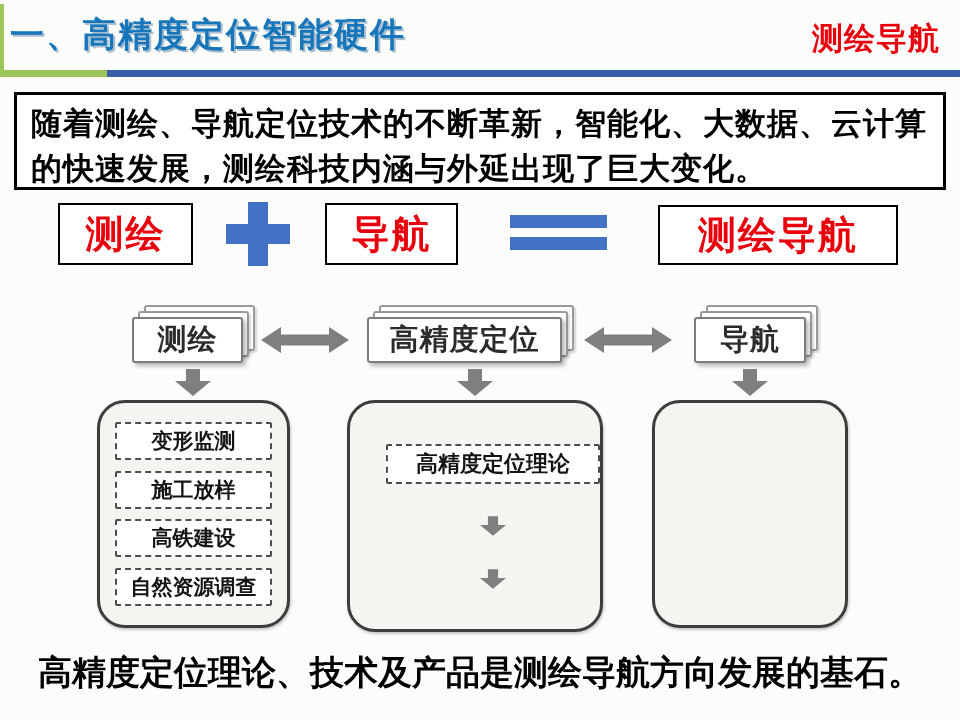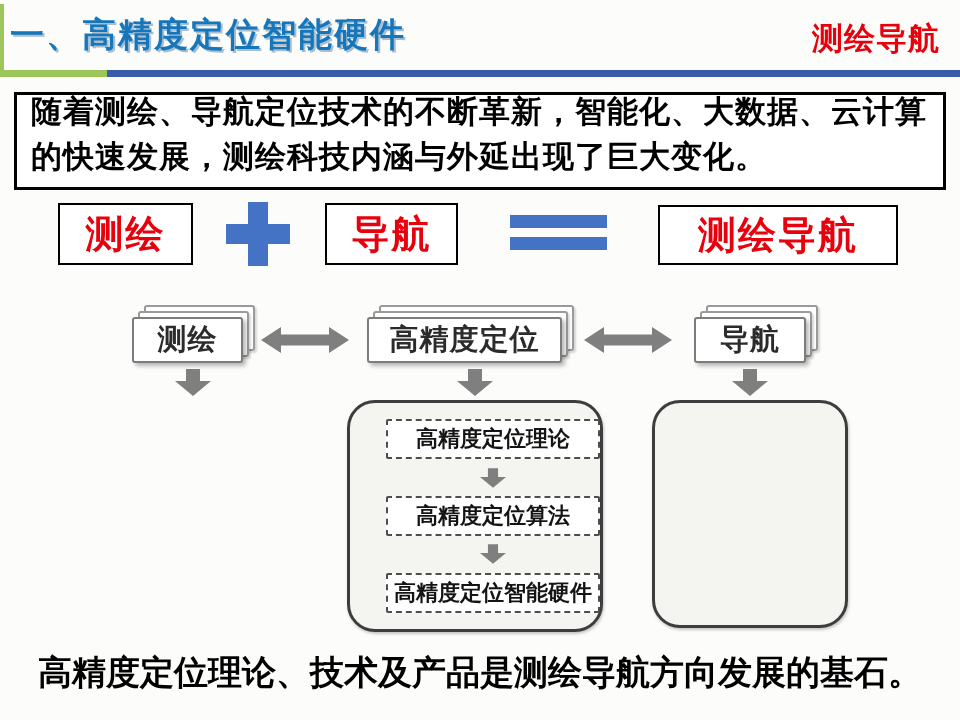--- a/index.html
+++ b/index.html
@@ -27,21 +27,21 @@
   }
   .header-divider { position:absolute; left:0; top:70px; width:960px; height:7px; display:flex; }
   .header-divider .seg-green { width:107px; height:100%; background:#9CC65B; }
   .header-divider .seg-blue  { flex:1; height:100%; background:#3A5DA9; }
 
   
   .intro-box {
     position:absolute; left:14px; top:92px; width:932px; height:98px;
     border:3px solid #000; background:#fff;
     padding:7px 14px;
-    display:flex; align-items:flex-end;
+    display:flex; align-items:flex-start;
   }
   .intro-box p {
     font-size:31px; font-weight:bold; color:#000;
     line-height:1.45; letter-spacing:1px;
   }
 
   
   .term-box {
     position:absolute; top:203px; height:62px;
     border:2px solid #000; background:#fff;
@@ -176,31 +176,35 @@
   <svg class="v-arrow v-arrow-1" viewBox="0 0 36 27">
     <path d="M11 0 H25 V12 H36 L18 27 L0 12 H11 Z" fill="#7F7F7F"></path>
   </svg>
   <svg class="v-arrow v-arrow-2" viewBox="0 0 36 27">
     <path d="M11 0 H25 V12 H36 L18 27 L0 12 H11 Z" fill="#7F7F7F"></path>
   </svg>
   <svg class="v-arrow v-arrow-3" viewBox="0 0 36 27">
     <path d="M11 0 H25 V12 H36 L18 27 L0 12 H11 Z" fill="#7F7F7F"></path>
   </svg>
 
+  <div class="cat-container cont-left">
+    <div class="dash-item">变形监测</div>
+    <div class="dash-item">施工放样</div>
+    <div class="dash-item">高铁建设</div>
+    <div class="dash-item">自然资源调查</div>
+  </div>
 
   <div class="cat-container cont-center">
     <div class="dash-item">高精度定位理论</div>
     <svg class="flow-arrow" viewBox="0 0 36 27">
       <path d="M11 0 H25 V12 H36 L18 27 L0 12 H11 Z" fill="#7F7F7F"></path>
     </svg>
-    <div class="dash-item">高精度定位算法</div>
     <svg class="flow-arrow" viewBox="0 0 36 27">
       <path d="M11 0 H25 V12 H36 L18 27 L0 12 H11 Z" fill="#7F7F7F"></path>
     </svg>
-    <div class="dash-item">高精度定位智能硬件</div>
   </div>
 
   <div class="cat-container cont-right">
   </div>
 
   <div class="footer-text">高精度定位理论、技术及产品是测绘导航方向发展的基石。</div>
 
 </div>
 
 </body></html>

